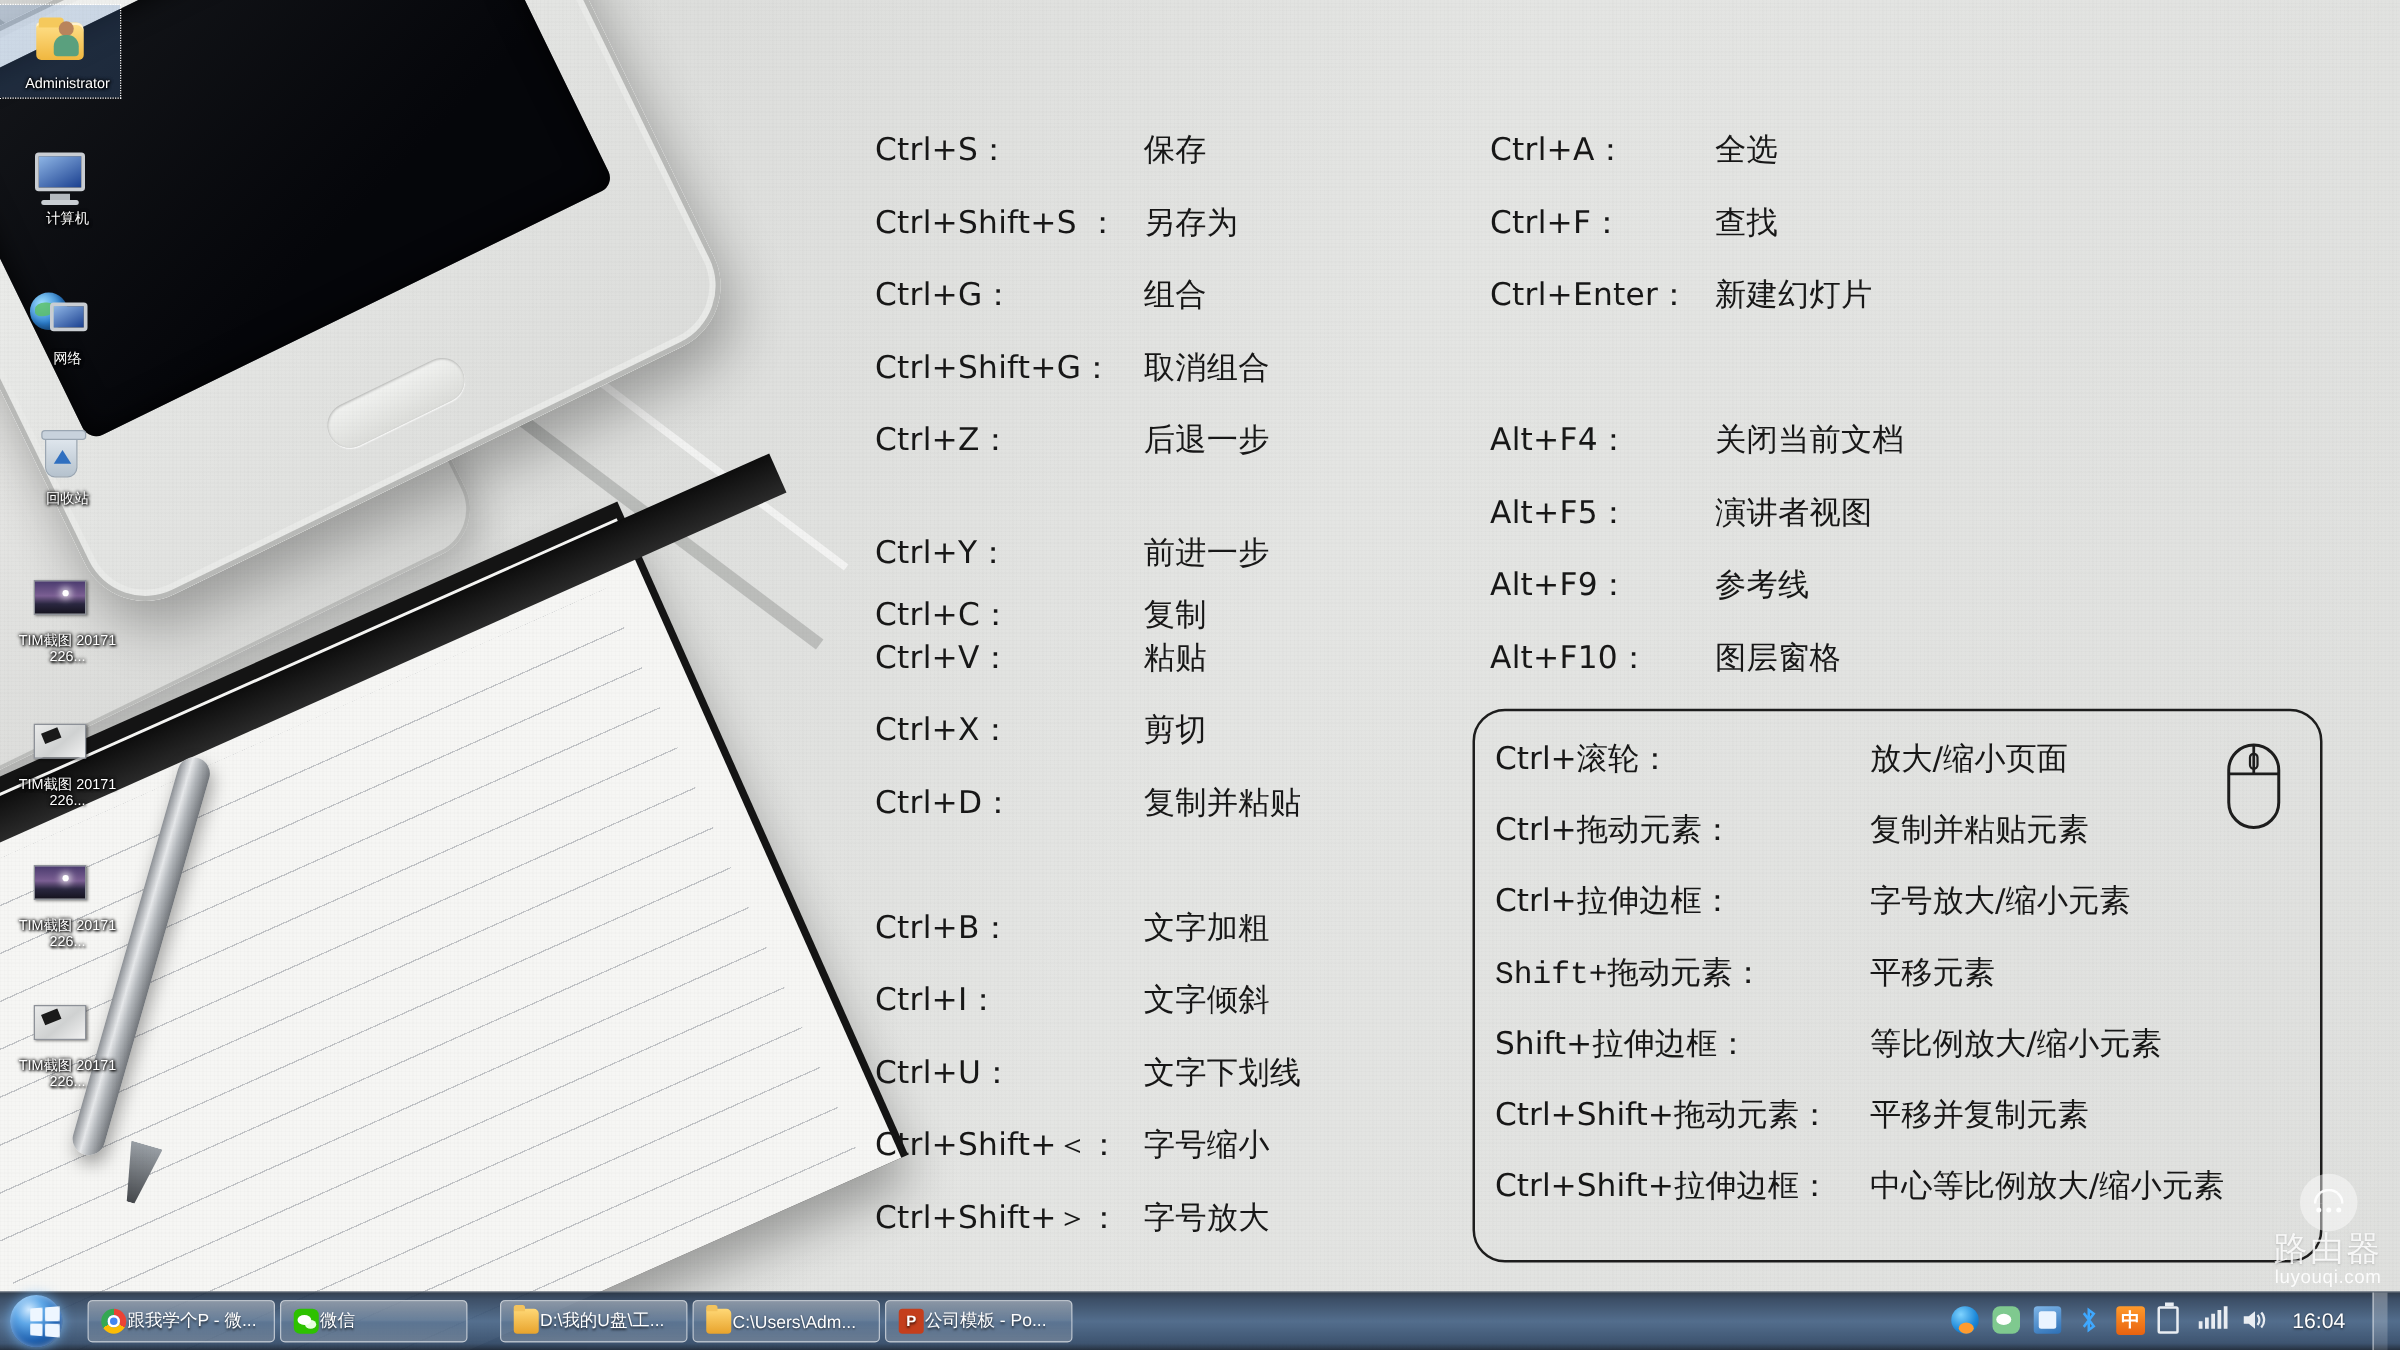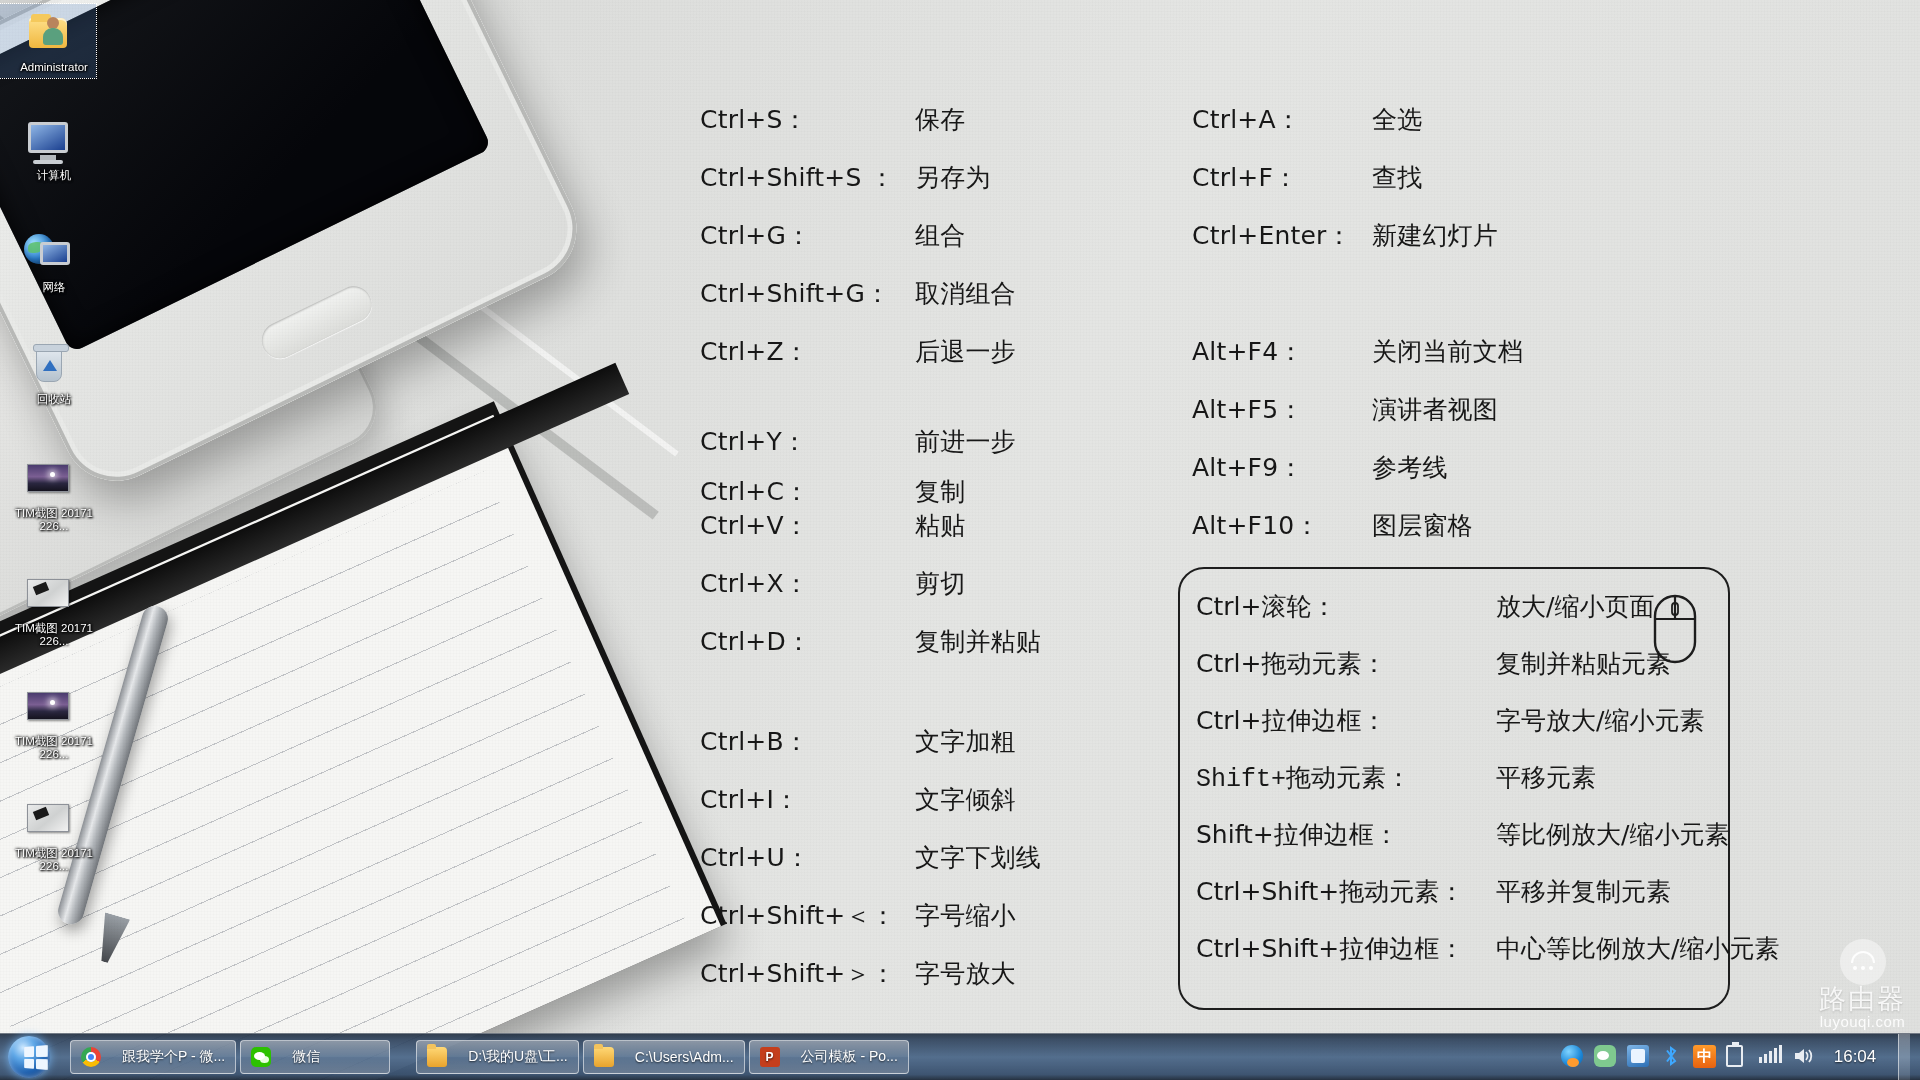--- a/index.html
+++ b/index.html
@@ -122,21 +122,21 @@
   .row { position:absolute; white-space:nowrap;
       font-family:"DejaVu Sans","Liberation Sans",sans-serif;
       color:#171717; font-size:25px; letter-spacing:.2px; }
   .row .k { display:inline-block; }
   .row .v { display:inline-block; }
 
   .colA .k { width:215px; }
   .colB .k { width:180px; }
 
   
-  #mouse-box { position:absolute; left:1178px; top:567px; width:552px; height:443px;
+  #mouse-box { position:absolute; left:1178px; top:567px; width:680px; height:443px;
       border:2.5px solid #1d1d1d; border-radius:26px; }
   .mrow { position:absolute; white-space:nowrap; font-family:"DejaVu Sans","Liberation Sans",sans-serif;
       color:#171717; font-size:25px; }
   .mrow .k { display:inline-block; width:300px; }
 
   #mouse-icon { position:absolute; right:30px; top:24px; width:46px; height:72px; }
 
   
   #taskbar { position:absolute; left:0; bottom:0; width:1920px; height:47px;
       background:linear-gradient(180deg, rgba(34,48,66,.92) 0%, rgba(46,66,92,.92) 12%,
@@ -146,21 +146,21 @@
   #start-orb .orb { position:absolute; left:6px; top:1px; width:42px; height:42px; border-radius:50%;
       background:radial-gradient(circle at 36% 28%,#cfe9ff 0%,#5fa8e8 28%,#1d5fae 62%,#0b2f63 100%);
       box-shadow:0 0 10px rgba(120,190,255,.8), inset 0 0 6px rgba(255,255,255,.5); }
   #start-orb .flag { position:absolute; left:15px; top:10px; width:24px; height:23px;
       display:grid; grid-template-columns:1fr 1fr; grid-template-rows:1fr 1fr; gap:2px; transform:perspective(30px) rotateY(-12deg); }
   #start-orb .flag i { background:#eef6ff; border-radius:1px; display:block; }
 
   .tasks { display:flex; align-items:center; gap:4px; margin-left:12px; }
   .tb {
       height:34px; min-width:150px; max-width:170px; padding:0 10px;
-      display:flex; align-items:center; gap:21px;
+      display:flex; align-items:center; gap:1px;
       background:linear-gradient(180deg, rgba(255,255,255,.40), rgba(255,255,255,.12) 48%, rgba(255,255,255,.05) 52%, rgba(255,255,255,.22));
       border:1px solid rgba(255,255,255,.55); border-radius:4px;
       color:#fff; font-size:14px; text-shadow:0 1px 2px rgba(0,0,0,.7);
       overflow:hidden; }
   .tb .tl { overflow:hidden; text-overflow:ellipsis; white-space:nowrap; }
   .tb .ti { width:20px; height:20px; flex:none; position:relative; }
 
   .ico-chrome { border-radius:50%; background:conic-gradient(#ea4335 0 33%, #fbbc05 0 66%, #34a853 0 100%); }
   .ico-chrome:after { content:""; position:absolute; left:5px; top:5px; width:10px; height:10px; border-radius:50%;
       background:#4285f4; box-shadow:0 0 0 2px #fff inset; }

